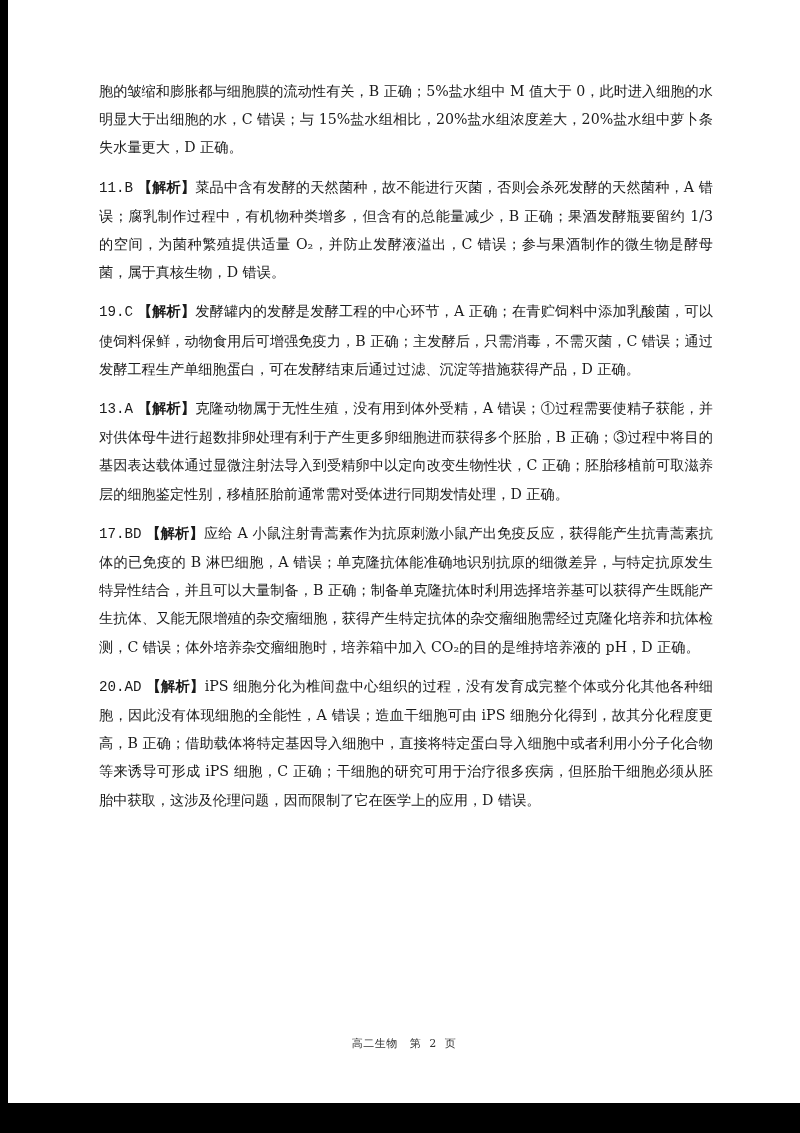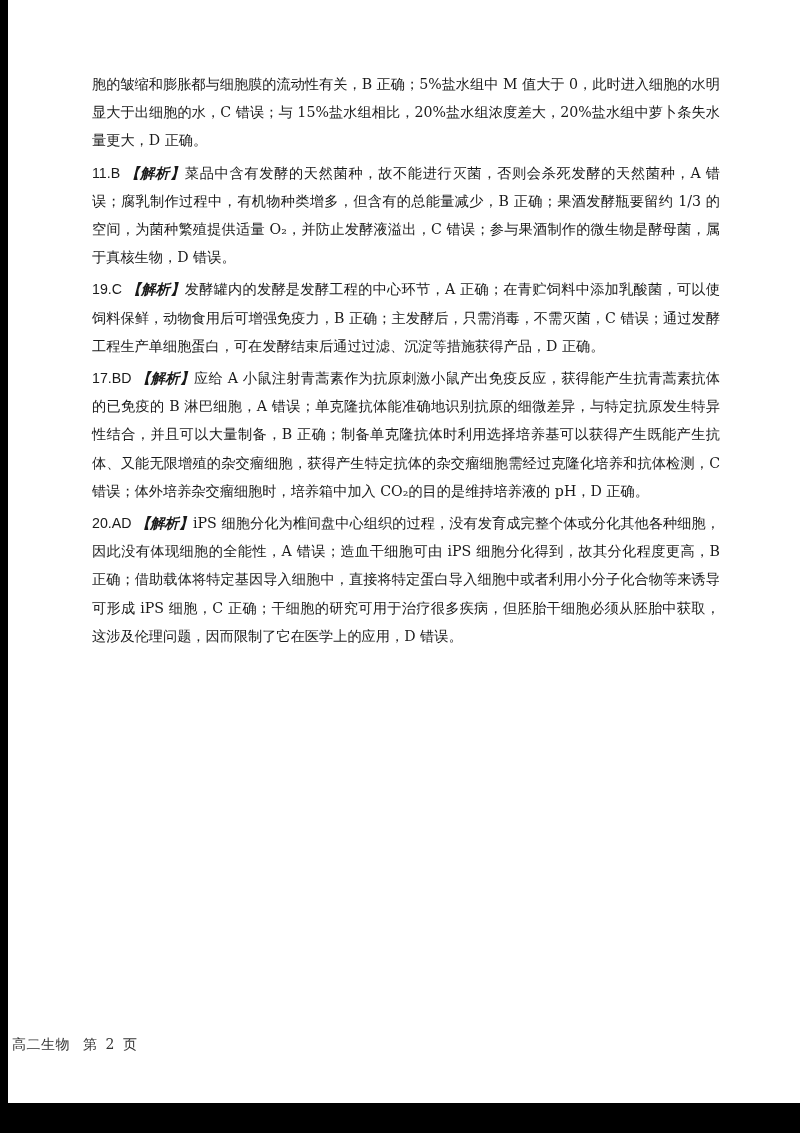--- a/index.html
+++ b/index.html
@@ -26,37 +26,37 @@
       left: 80px;
       top: 66px;
       width: 636px;
       font-family: "DejaVu Serif", "Liberation Serif", serif;
       font-size: 14.2px;
       line-height: 28.2px;
       color: #1a1a1a;
       text-align: justify;
     }
     .para {
-      margin: 4px;
+      margin: 11px;
       padding: 0;
     }
     .qnum {
-      font-family: Liberation Sans, sans-serif;
+      font-family: Liberation Mono, monospace;
     }
     .bracket {
       font-weight: bold;
-      font-style: italic;
     }
     .footer {
       position: absolute;
       left: 0;
       width: 792px;
       top: 1036px;
+      text-align: center;
       font-family: "DejaVu Serif", "Liberation Serif", serif;
-      font-size: 14px;
+      font-size: 11px;
       color: #333;
       letter-spacing: 0.5px;
     }
     .footer span { margin: 0 4px; }
   </style>
 </head>
 <body>
 
 <div class="page">
   <div class="content">
@@ -65,20 +65,24 @@
     <p class="para">
       <span class="qnum">11.B</span>
       <span class="bracket">【解析】</span><span>菜品中含有发酵的天然菌种，故不能进行灭菌，否则会杀死发酵的天然菌种，A 错误；腐乳制作过程中，有机物种类增多，但含有的总能量减少，B 正确；果酒发酵瓶要留约 1/3 的空间，为菌种繁殖提供适量 O₂，并防止发酵液溢出，C 错误；参与果酒制作的微生物是酵母菌，属于真核生物，D 错误。</span>
     </p>
 
     <p class="para">
       <span class="qnum">19.C</span>
       <span class="bracket">【解析】</span><span>发酵罐内的发酵是发酵工程的中心环节，A 正确；在青贮饲料中添加乳酸菌，可以使饲料保鲜，动物食用后可增强免疫力，B 正确；主发酵后，只需消毒，不需灭菌，C 错误；通过发酵工程生产单细胞蛋白，可在发酵结束后通过过滤、沉淀等措施获得产品，D 正确。</span>
     </p>
 
+    <p class="para">
+      <span class="qnum">13.A</span>
+      <span class="bracket">【解析】</span><span>克隆动物属于无性生殖，没有用到体外受精，A 错误；①过程需要使精子获能，并对供体母牛进行超数排卵处理有利于产生更多卵细胞进而获得多个胚胎，B 正确；③过程中将目的基因表达载体通过显微注射法导入到受精卵中以定向改变生物性状，C 正确；胚胎移植前可取滋养层的细胞鉴定性别，移植胚胎前通常需对受体进行同期发情处理，D 正确。</span>
+    </p>
 
 
 
 
     <p class="para">
       <span class="qnum">17.BD</span>
       <span class="bracket">【解析】</span><span>应给 A 小鼠注射青蒿素作为抗原刺激小鼠产出免疫反应，获得能产生抗青蒿素抗体的已免疫的 B 淋巴细胞，A 错误；单克隆抗体能准确地识别抗原的细微差异，与特定抗原发生特异性结合，并且可以大量制备，B 正确；制备单克隆抗体时利用选择培养基可以获得产生既能产生抗体、又能无限增殖的杂交瘤细胞，获得产生特定抗体的杂交瘤细胞需经过克隆化培养和抗体检测，C 错误；体外培养杂交瘤细胞时，培养箱中加入 CO₂的目的是维持培养液的 pH，D 正确。</span>
     </p>
 
     <p class="para">

